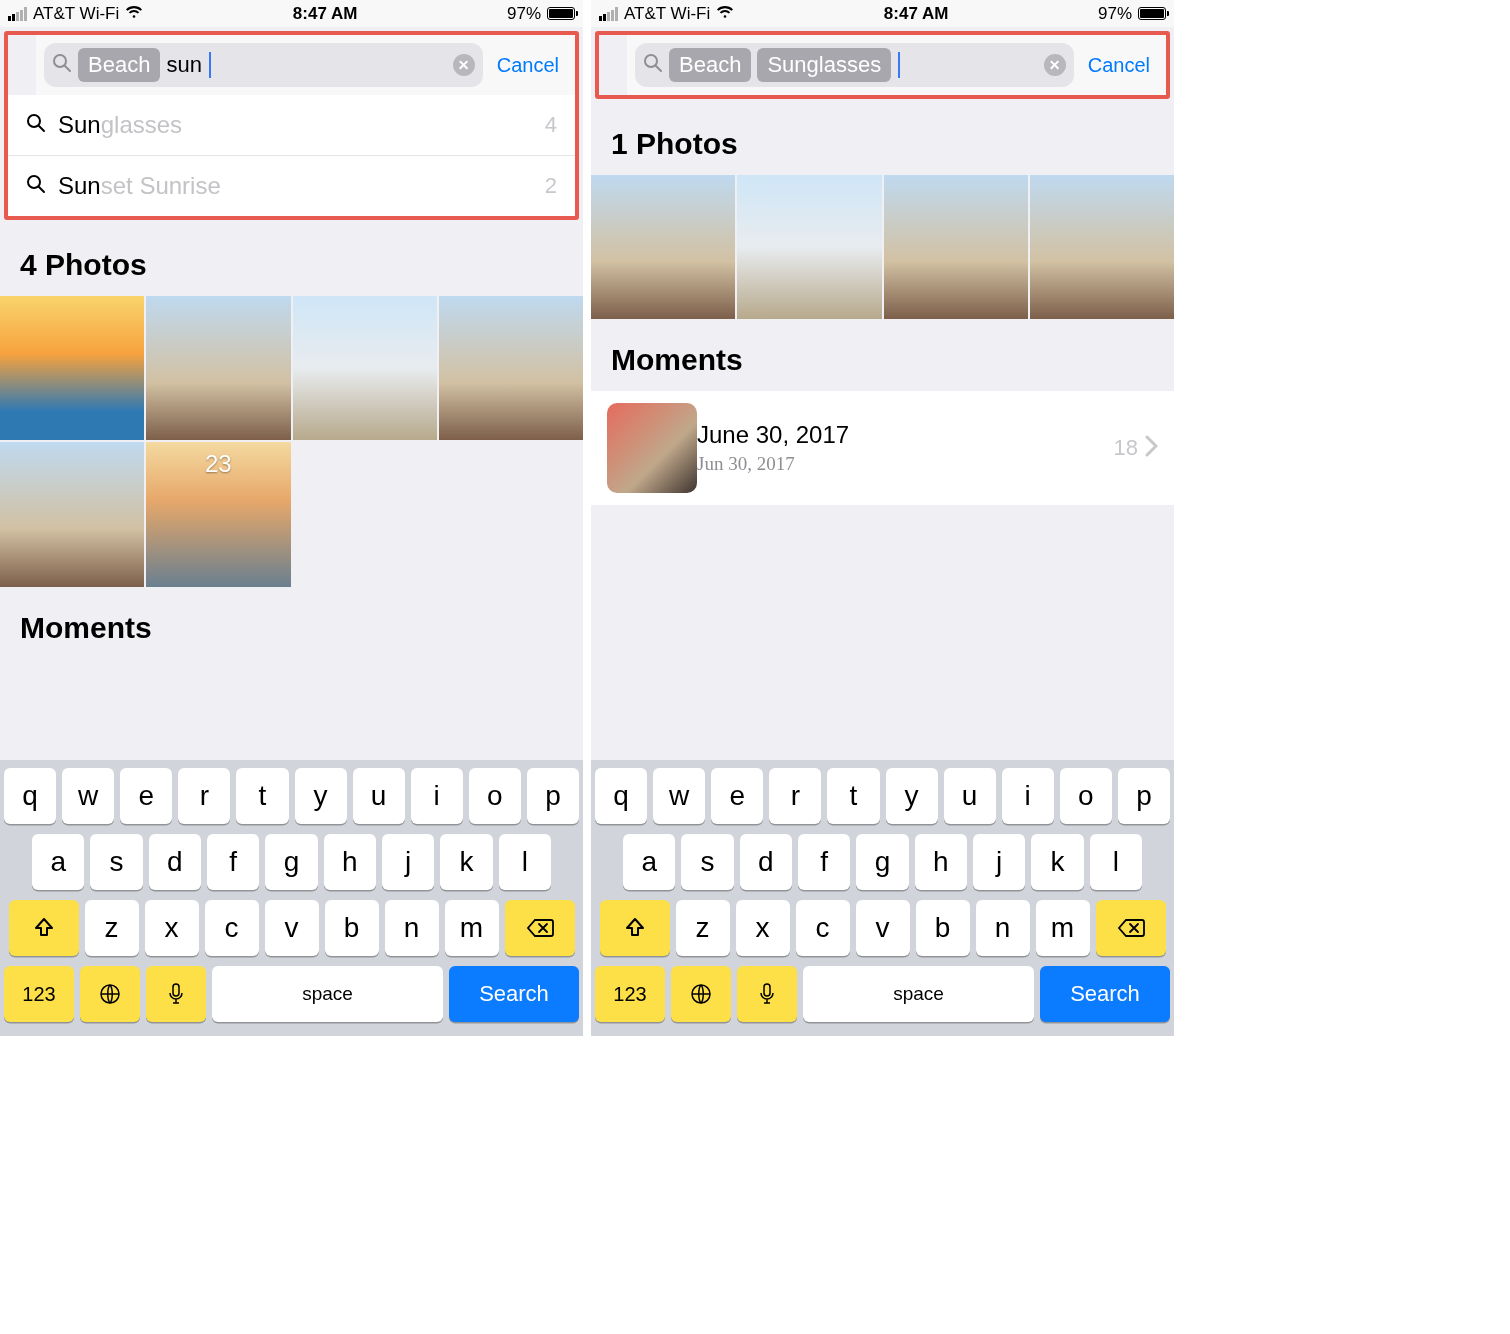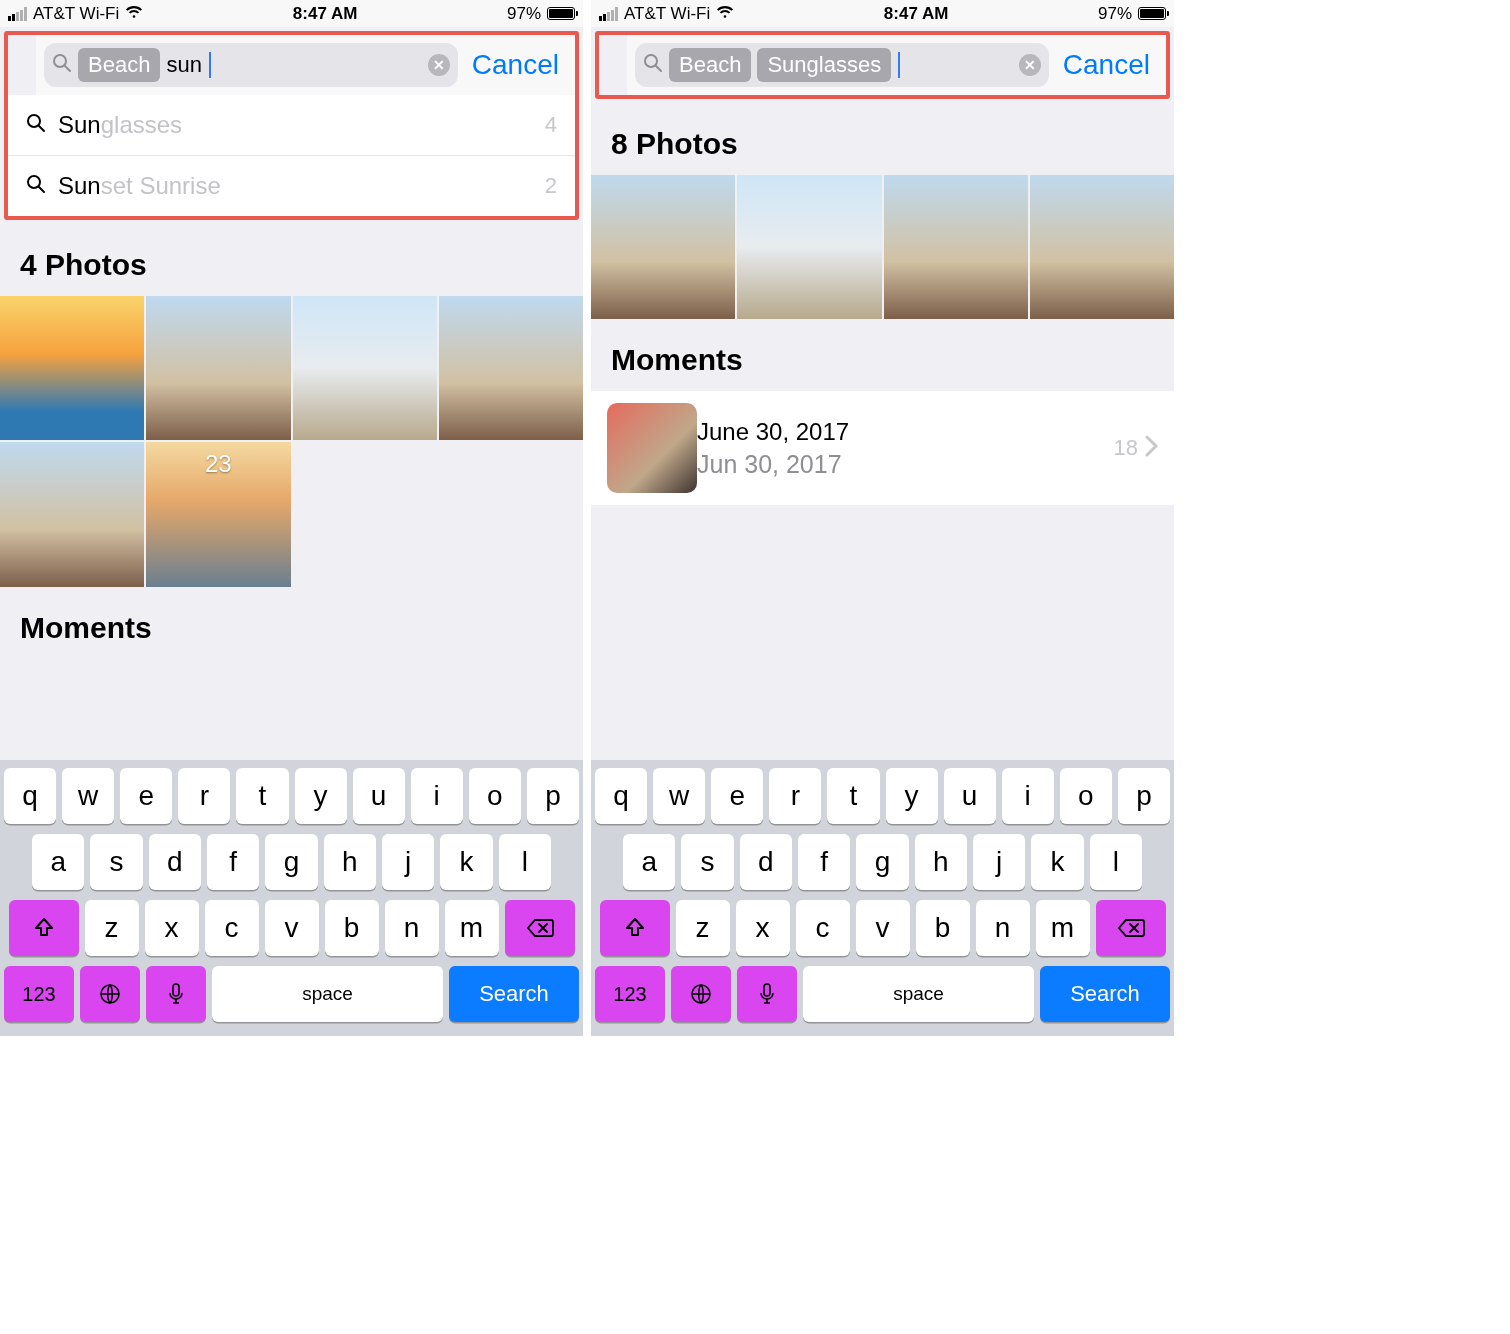--- a/index.html
+++ b/index.html
@@ -88,21 +88,21 @@
   }
   .clear-btn {
     margin-left: auto;
     background:#b7b7bc; color:#fff;
     width:22px; height:22px; border-radius:50%;
     display:flex; align-items:center; justify-content:center;
     font-size:14px; font-weight:700;
   }
   .cancel-btn {
     color: #007aff;
-    font-size: 28px;
+    font-size: 20px;
     padding: 0 8px 0 14px;
     background:none; border:none;
   }
 
   
   .suggestions {
     background: #fff;
   }
   .suggestion {
     display:flex; align-items:center;
@@ -150,41 +150,41 @@
     display:flex; align-items:center;
     padding: 12px 16px;
     gap: 0;
   }
   .moment-thumb {
     width: 90px; height: 90px; border-radius:10px;
     background: linear-gradient(135deg,#e56b5d 0%, #c0a88a 60%, #3f3430 100%);
   }
   .moment-texts { flex:1; }
   .moment-title { font-size:24px; color:#000; }
-  .moment-sub { font-size:25px; color:#8e8e93; margin-top:4px; }
+  .moment-sub { font-size:19px; color:#8e8e93; margin-top:4px;font-family:Liberation Serif, serif; }
   .moment-count { color:#c7c7cc; font-size:22px; }
   .chevron { color:#c7c7cc; margin-left:6px; }
 
   
   .keyboard {
     margin-top:auto;
     background:#d1d4da;
     padding: 8px 4px 4px;
   }
   .kb-row { display:flex; gap:6px; margin-bottom:10px; justify-content:center; }
   .key {
     background:#fff; border-radius:6px;
     box-shadow: 0 1.5px 0 rgba(0,0,0,.3);
     height:56px; flex:1;
     display:flex; align-items:center; justify-content:center;
     font-size:28px; color:#000;
     max-width: 54px;
   }
   .kb-row.indent { padding: 0 28px; }
-  .key.mod { background:#d946ef; max-width: 70px; flex: 0 0 70px; text-align: right; }
+  .key.mod { background:#fde047; max-width: 70px; flex: 0 0 70px; text-align: right; }
   .key.space { max-width:none; flex:1; font-size:19px; }
   .key.search { background:#0b7bff; color:#fff; max-width:none; flex:0 0 130px; font-size:22px; }
   .key.small { font-size:20px; flex:0 0 70px; max-width:70px; }
   .key.globe, .key.mic { flex:0 0 60px; max-width:60px; }
 
   .spacer-fill { flex:1; background:#efeff4; }
 </style>
 </head>
 <body>
 
@@ -379,21 +379,21 @@
         </span>
         <span class="token">Beach</span>
         <span class="token">Sunglasses</span>
         <span class="cursor"></span>
         <span class="clear-btn">✕</span>
       </div>
       <button class="cancel-btn">Cancel</button>
     </div>
   </div>
 
-  <div class="section-heading">8 Photos</div>
+  <div class="section-heading">1 Photos</div>
 
   <div class="thumb-grid" style="grid-template-columns:repeat(4,1fr);">
     <div class="thumb selfie"></div>
     <div class="thumb cruise"></div>
     <div class="thumb selfie"></div>
     <div class="thumb selfie"></div>
   </div>
 
   <div class="moments-section">
     <div class="section-heading">Moments</div>

